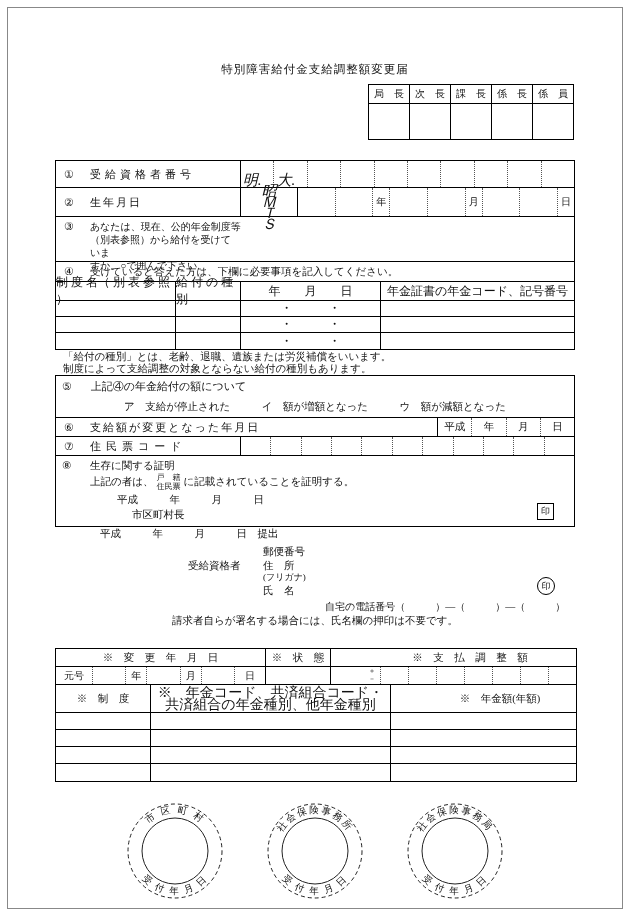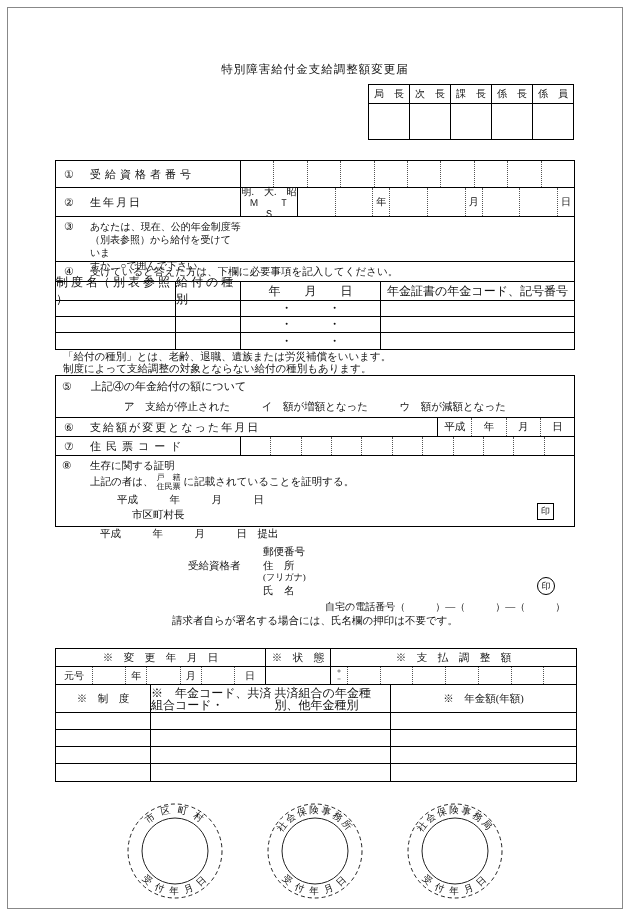--- a/index.html
+++ b/index.html
@@ -24,21 +24,21 @@
   .fc{border-right:1px solid #000;box-sizing:border-box;display:flex;align-items:center;}
   .fc:last-child{border-right:none;}
   .lab{padding-left:8px;font-size:11px;}
   .cnum{margin-right:16px;flex:0 0 auto;}
   .ls2{letter-spacing:2px;} .ls4{letter-spacing:4px;} .ls5{letter-spacing:5px;}
   .segs{flex:1;display:flex;align-self:stretch;}
   .segs > *{border-left:1px dotted #555;}
   .segs > :first-child{border-left:none;}
   .dseg{flex:1;}
   .slab{flex:0 0 16px;display:flex;align-items:center;justify-content:center;font-size:10px;}
-  .era{flex:0 0 57px;justify-content:flex-end;text-align:center;font-size:10px;line-height:11px;}
+  .era{flex:0 0 57px;justify-content:flex-end;text-align:center;font-size:15px;line-height:11px;font-style:italic;}
   .q3wrap{align-items:flex-start;padding-top:3px;}
   .q3text{font-size:10px;line-height:13px;}
   .opts{flex:1;text-align:center;font-size:10.5px;justify-content:center;}
   .r4text{font-size:10.5px;}
   .sc{border-right:1px solid #000;box-sizing:border-box;display:flex;align-items:center;justify-content:center;font-size:12px;}
   .sc:last-child{border-right:none;}
   .notes{padding:1px 0 1px 8px;font-size:10.5px;line-height:11.5px;}
   .blockcell{display:block;position:relative;padding:3px 6px;box-sizing:border-box;width:100%;}
   .r5l1{font-size:11px;}
   .r5l2{text-align:center;font-size:10.5px;margin-top:6px;}
@@ -53,22 +53,22 @@
 
   
   .abs{position:absolute;font-size:10.5px;white-space:nowrap;}
   .center{left:0;width:100%;text-align:center;}
   .sealround{position:absolute;left:537px;top:577px;width:16px;height:16px;border:1px solid #000;border-radius:50%;
              display:flex;align-items:center;justify-content:center;font-size:9px;}
 
   
   .btable{position:absolute;left:55px;top:648px;width:520px;border:1px solid #000;}
   .bc{border-right:1px solid #000;box-sizing:border-box;display:flex;align-items:center;justify-content:center;font-size:10.5px;}
-  .bc:last-child{border-right:none;}
-  .codes{flex-direction:row;font-size:12px;line-height:12px;}
+  .bc:last-child{border-right:none;margin-left:33px;}
+  .codes{flex-direction:column;font-size:14px;line-height:12px;}
   .pm{flex:0 0 16px;display:flex;flex-direction:column;align-items:center;justify-content:center;
       font-size:7px;line-height:7.5px;border-right:1px dotted #555;}
   .bseg{flex:1;border-left:1px dotted #555;}
   .bseg.nf{border-left:none;}
   .blab{display:flex;align-items:center;justify-content:center;font-size:10px;}
 
   
   .stampsvg{position:absolute;left:0;top:790px;}
   .stamp-outer{fill:none;stroke:#222;stroke-width:1;stroke-dasharray:4 3;}
   .stamp-inner{fill:none;stroke:#222;stroke-width:1;}

